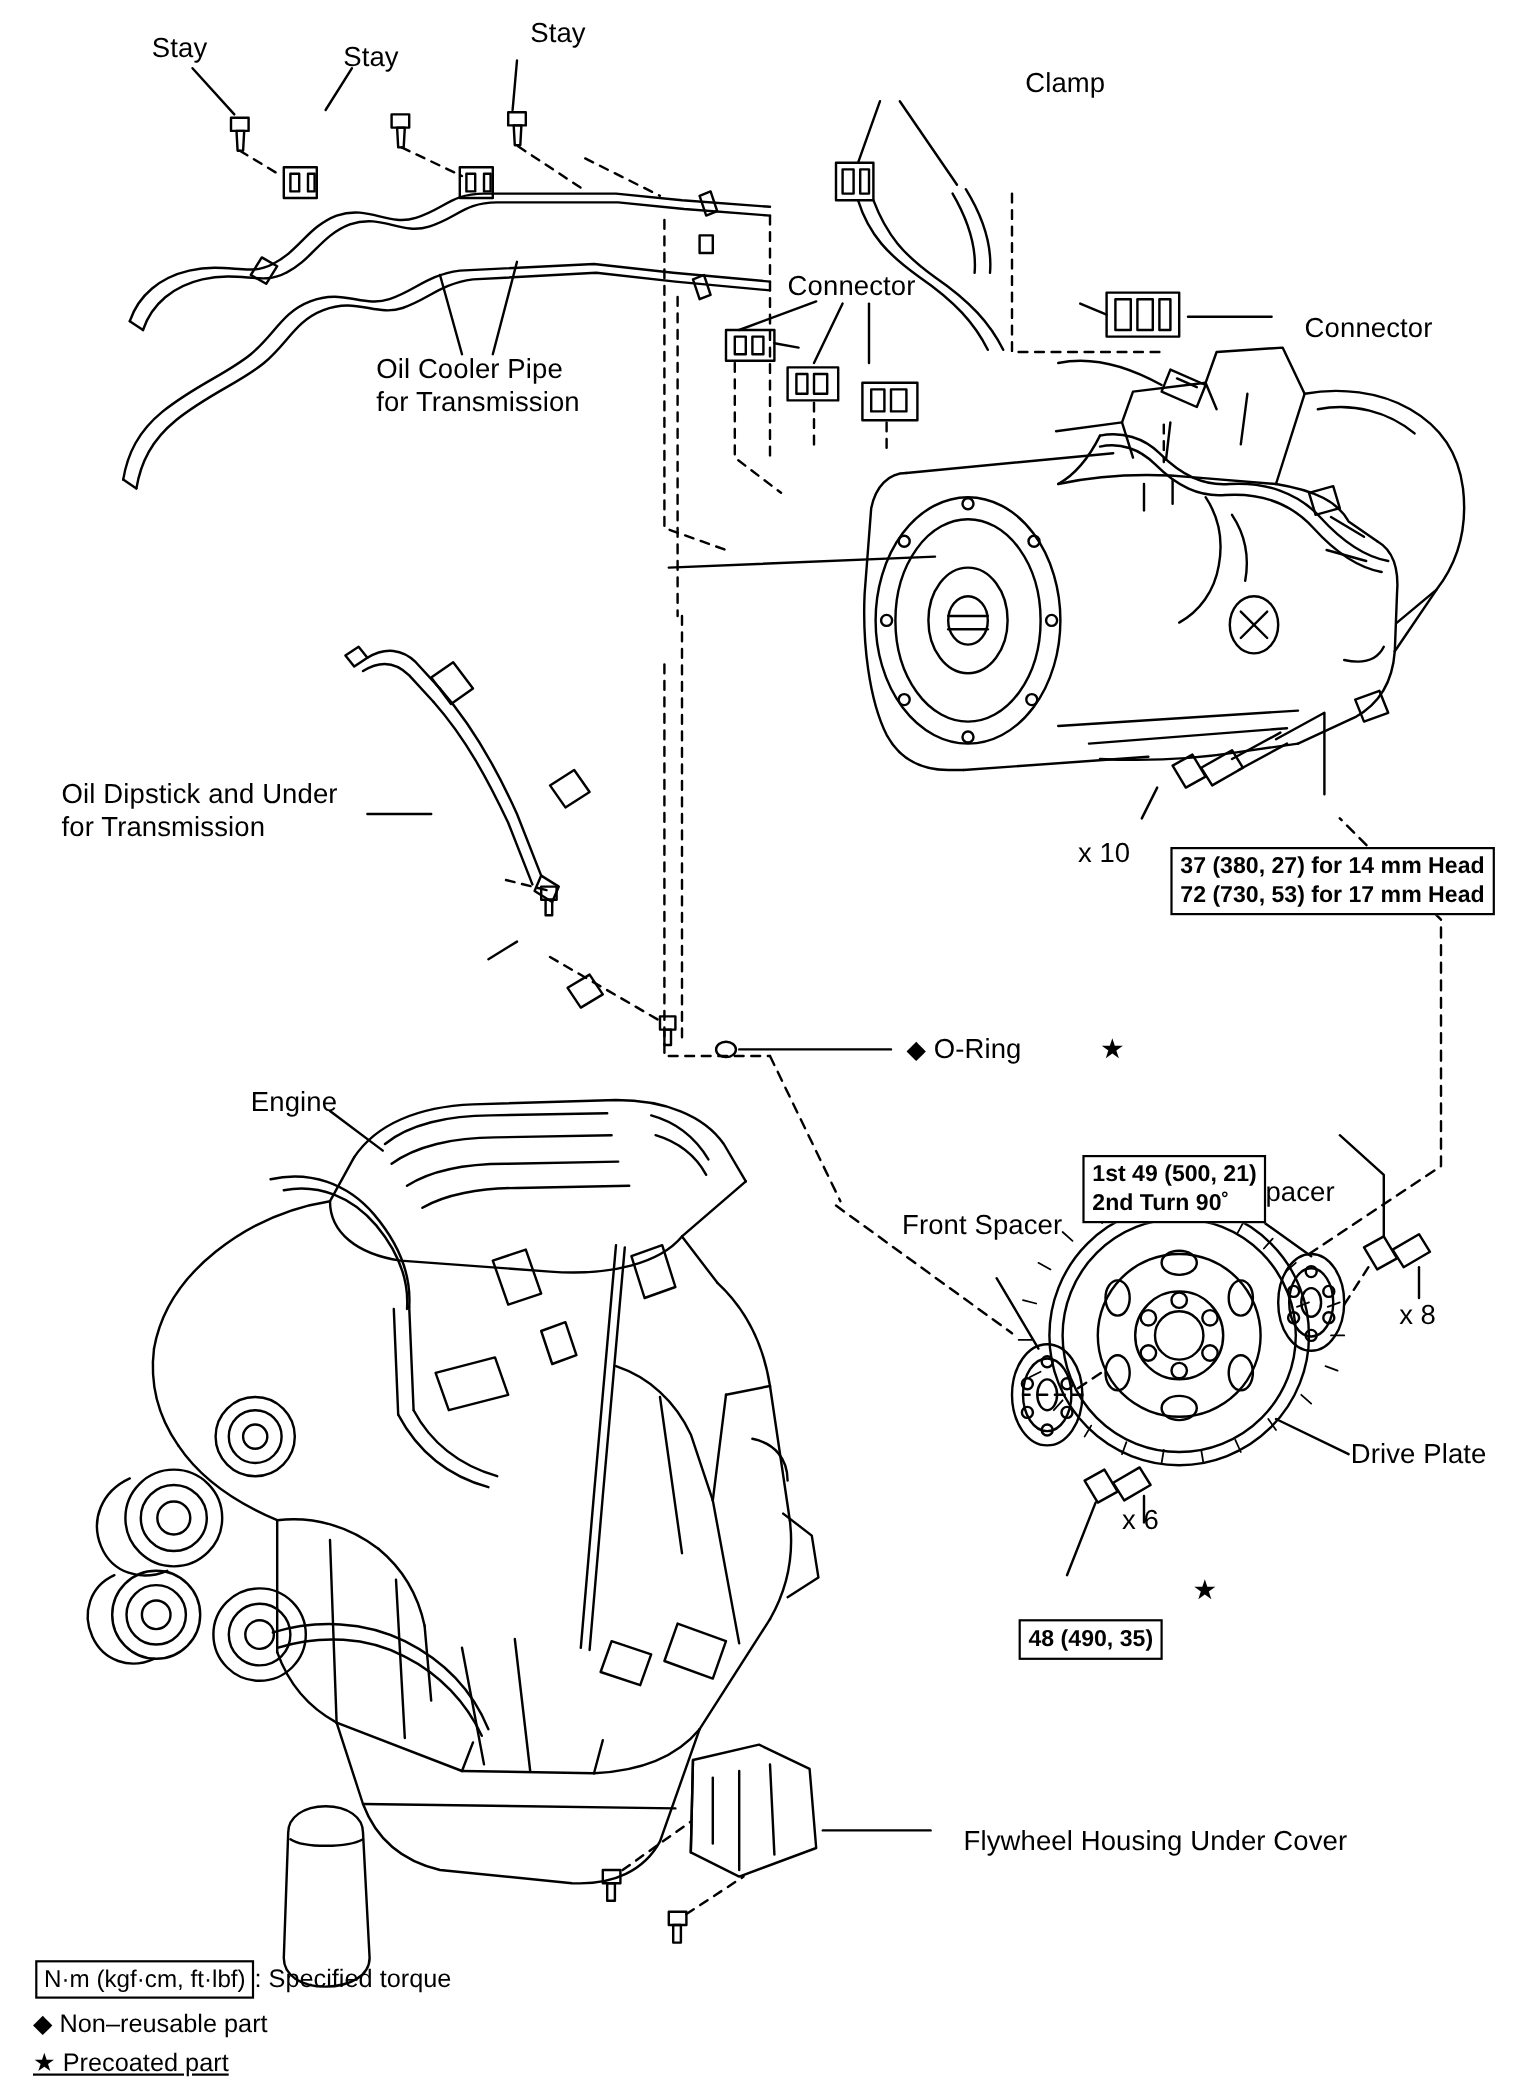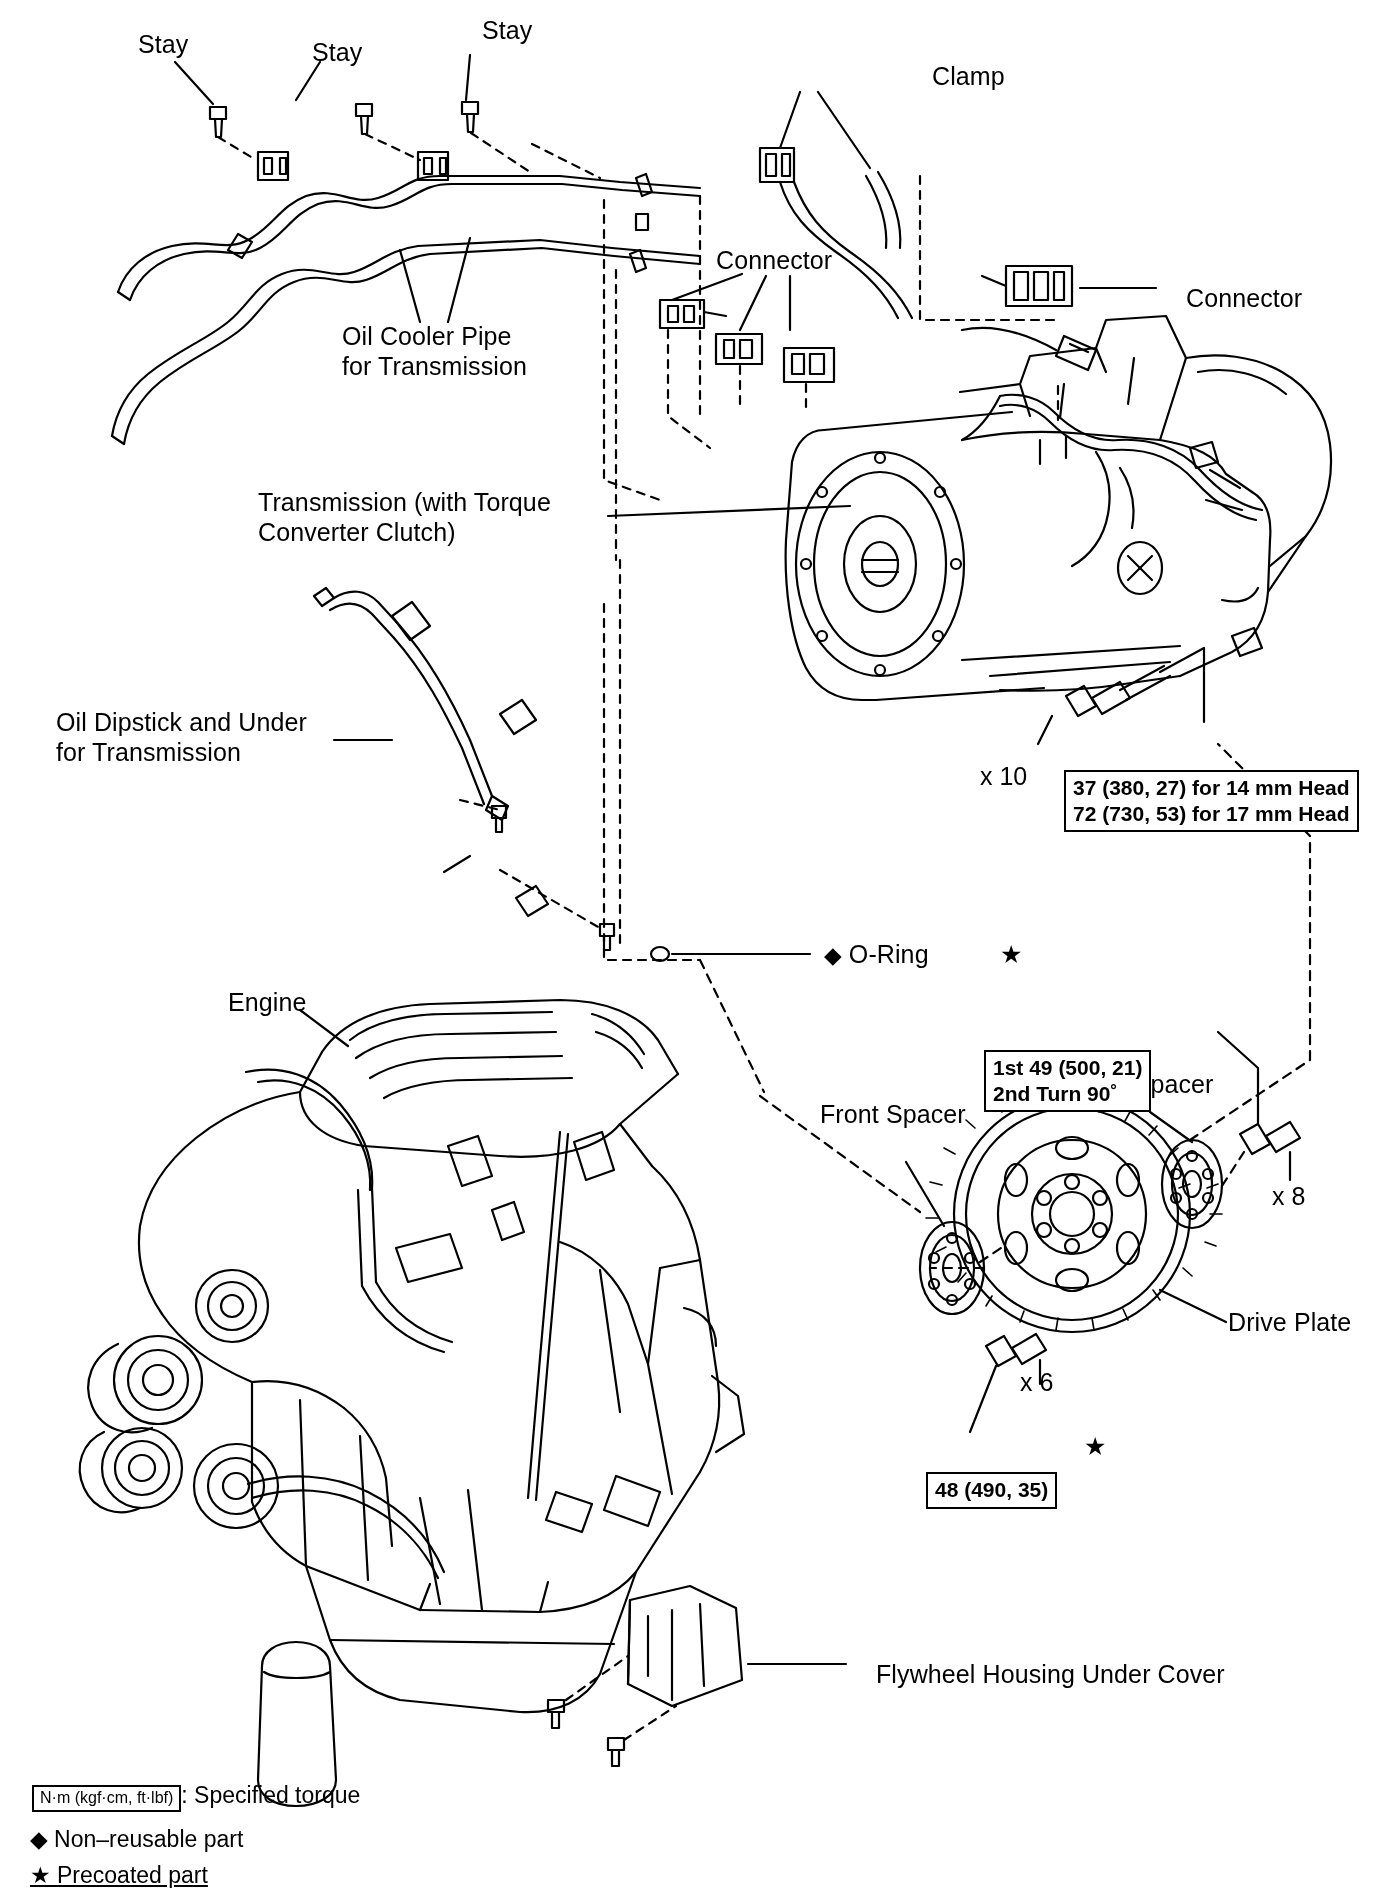--- a/index.html
+++ b/index.html
@@ -53,21 +53,21 @@
   }
   .legendbox {
     position: absolute;
     font-size: 23px;
     white-space: pre;
   }
   .legendkey {
     border: 2px solid #000;
     padding: 2px 6px 3px 6px;
     display: inline-block;
-    font-size: 16px;
+    font-size: 22px;
   }
   .sym { font-size: 23px; }
 </style>
 </head>
 <body>
 
 <div id="sheet">
 
   <svg id="art" viewBox="0 0 1392 1904">
     <g fill="none" stroke="#000" stroke-width="2.2" stroke-linejoin="round" stroke-linecap="round">
@@ -533,22 +533,20 @@
   <div class="lbl" style="left:482px; top:16px;">Stay</div>
 
   <div class="lbl" style="left:920px; top:62px;margin-left:12px;">Clamp</div>
 
   <div class="lbl" style="left:716px; top:246px;">Connector</div>
   <div class="lbl" style="left:1186px; top:284px;">Connector</div>
 
   <div class="lbl" style="left:342px; top:322px;">Oil Cooler Pipe
 for Transmission</div>
 
-  <div class="lbl" style="left:258px; top:488px;">Transmission (with Torque
-Converter Clutch)</div>
 
   <div class="lbl" style="left:56px; top:708px;">Oil Dipstick and Under
 for Transmission</div>
 
   <div class="lbl" style="left:824px; top:940px;"><span class="sym">◆</span> <span>O-Ring</span></div>
   <div class="lbl" style="left:1000px; top:940px;">★</div>
 
   <div class="lbl" style="left:228px; top:988px;">Engine</div>
 
   <div class="lbl" style="left:820px; top:1100px;">Front Spacer</div>

